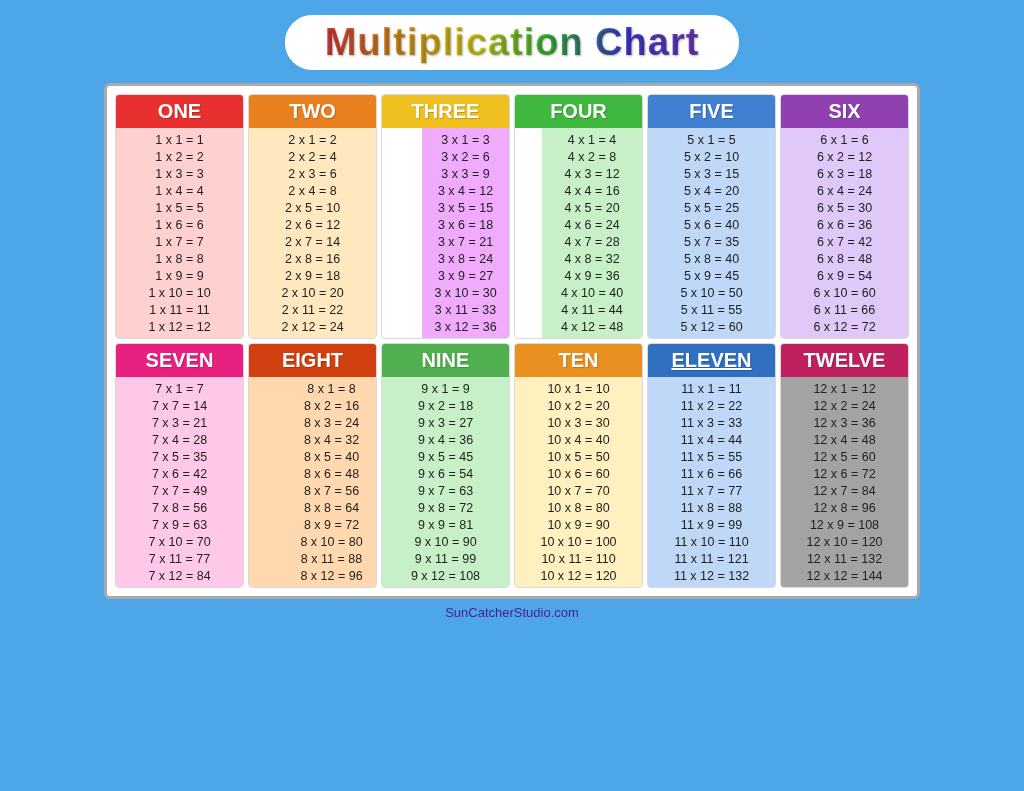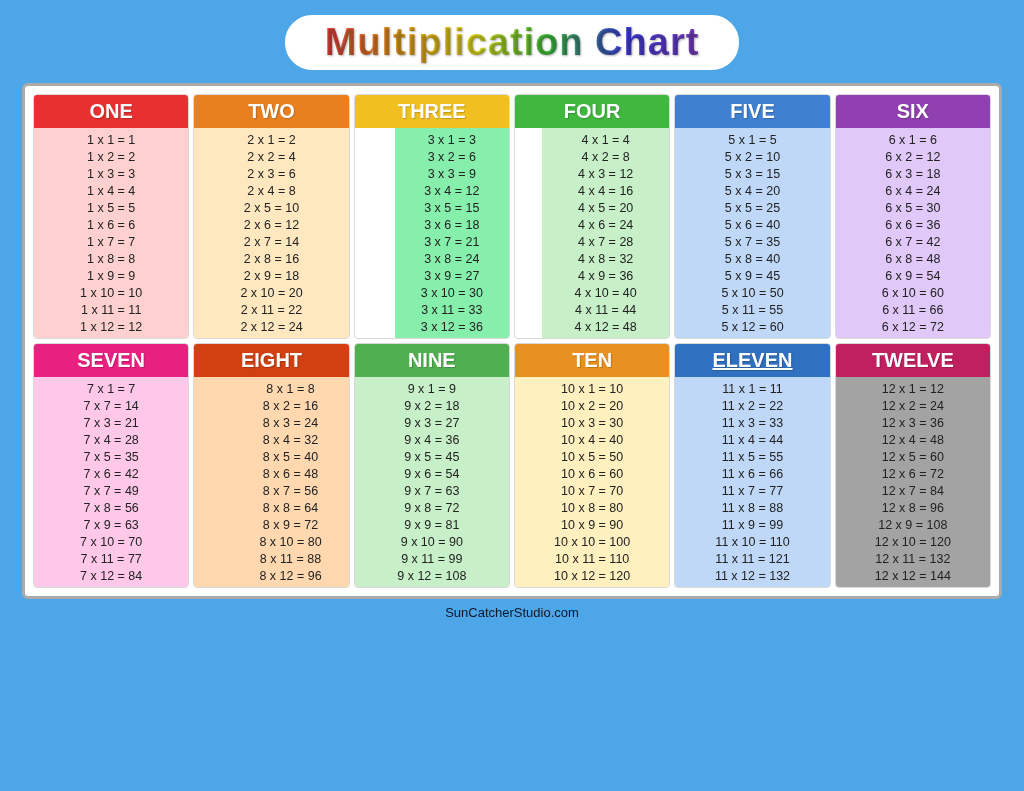--- a/index.html
+++ b/index.html
@@ -29,21 +29,21 @@
       background: linear-gradient(to right, #e84040, #e8a020, #e8e020, #40c840, #4040e8, #8040c8);
       -webkit-background-clip: text;
       -webkit-text-fill-color: transparent;
       background-clip: text;
       letter-spacing: 1px;
     }
     .chart-wrapper {
       background: white;
       border: 3px solid #aaa;
       border-radius: 6px;
-      width: 980px;
+      width: 816px;
       padding: 8px;
       display: flex;
       flex-direction: column;
       gap: 4px;
     }
     .chart-row {
       display: grid;
       grid-template-columns: repeat(6, 1fr);
       gap: 4px;
     }
@@ -68,21 +68,21 @@
       padding: 3px 6px;
     }
     .table-row-item {
       font-size: 12.5px;
       text-align: center;
       padding: 1.5px 0;
       color: #222;
     }
     .footer {
       font-size: 13px;
-      color: #0f172a;
+      color: #4c1d95;
       margin-top: 6px;
       text-align: center;
     }
 
     
     .h-one    { background-color: #e83030; }
     .h-two    { background-color: #e88020; }
     .h-three  { background-color: #f0c020; }
     .h-four   { background-color: #40b840; }
     .h-five   { background-color: #4080d0; }
@@ -90,21 +90,21 @@
     .h-seven  { background-color: #e82080; }
     .h-eight  { background-color: #d04010; }
     .h-nine   { background-color: #50b050; }
     .h-ten    { background-color: #e89020; }
     .h-eleven { background-color: #3070c0; text-decoration: underline; }
     .h-twelve { background-color: #c02060; }
 
     
     .b-one    { background-color: #ffd0d0; }
     .b-two    { background-color: #ffe8c0; }
-    .b-three  { background-color: #86efac; margin-left: 40px; }
+    .b-three  { background-color: #f0abfc; margin-left: 40px; }
     .b-four   { background-color: #c8f0c8; margin-left: 27px; }
     .b-five   { background-color: #c0d8f8; }
     .b-six    { background-color: #e0c8f8; }
     .b-seven  { background-color: #ffc8e8; }
     .b-eight  { background-color: #ffd8b0; padding-left: 44px; }
     .b-nine   { background-color: #c8f0c8; }
     .b-ten    { background-color: #fff0c0; }
     .b-eleven { background-color: #c0d8f8; }
     .b-twelve { background-color: #a3a3a3; }
   </style>

